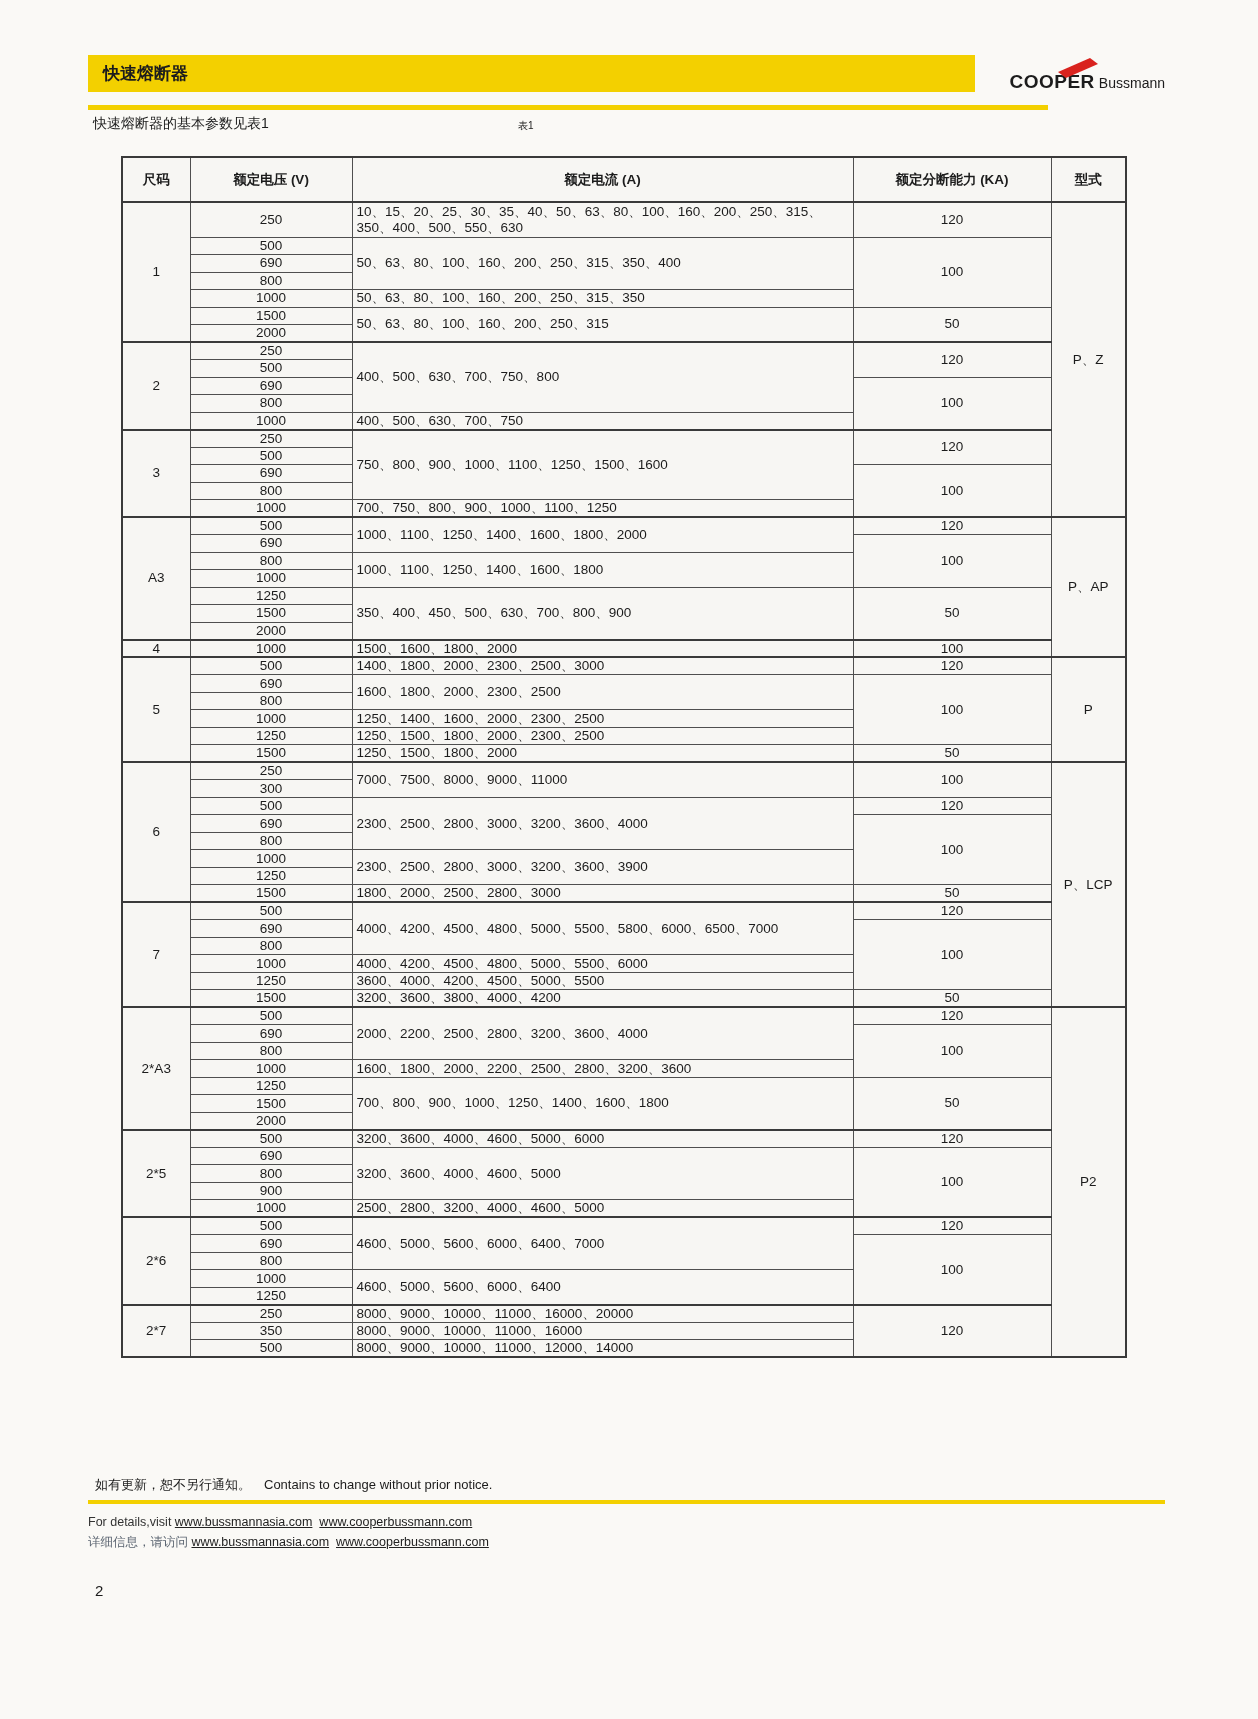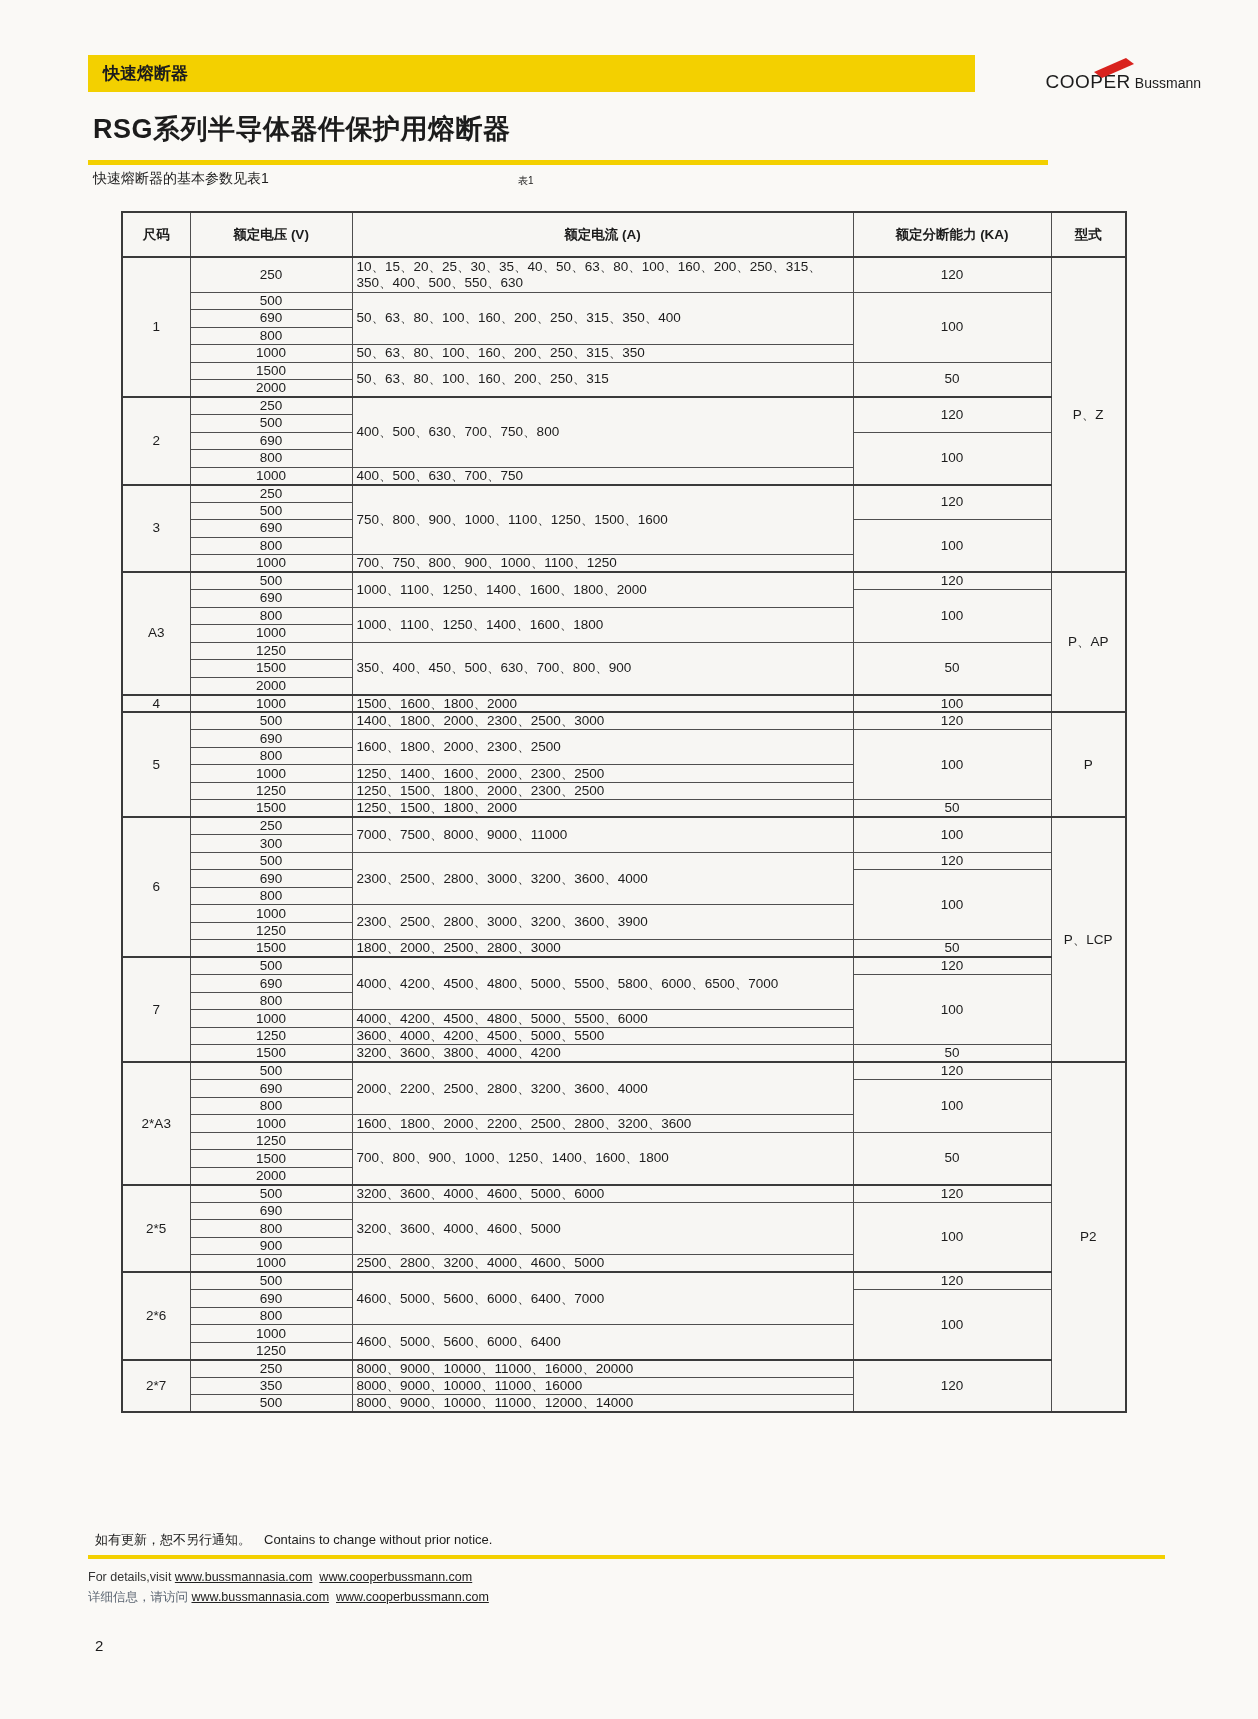--- a/index.html
+++ b/index.html
@@ -9,34 +9,34 @@
     background:#e9e9e6;
     color:#1c1c1c;
   }
   .page {
     position:relative;
     width:1258px; height:1719px;
     margin:0 auto;
     background:#faf9f6;
     overflow:hidden;
   }
-  .content { position:relative; padding:55px 57px 0 88px; }
+  .content { position:relative; padding:55px 93px 0 88px; }
 
   
   .banner-row { position:relative; height:37px; }
   .banner {
     width:887px; height:37px;
     background:#f3d000;
     display:flex; align-items:center;
     padding-left:15px;
     font-size:17px; font-weight:bold;
   }
   .logo { position:absolute; right:0; top:16px; white-space:nowrap; }
   .logo .flag { position:absolute; left:46px; top:-16px; }
-  .logo-cooper { font-weight:400; font-size:19px; letter-spacing:0.5px; }
+  .logo-cooper { font-weight:700; font-size:19px; letter-spacing:0.5px; }
   .logo-bussmann { font-size:14px; margin-left:4px; }
 
   .page-title { margin:19px 0 0 5px; font-size:27px; font-weight:bold; letter-spacing:0.5px; }
   .rule-yellow { margin-top:13px; width:960px; height:5px; background:#f3d000; }
   .section-heading { margin:10px 0 0 5px; font-size:19px; font-weight:bold; }
   .intro-row { position:relative; margin:5px 0 0 5px; height:20px; font-size:14px; }
   .table-caption { position:absolute; left:425px; top:4px; font-size:10px; }
 
   
   table {
@@ -81,21 +81,20 @@
         <span>快速熔断器</span>
       </div>
       <div class="logo">
         <svg class="flag" width="46" height="26" viewBox="0 0 46 26">
           <polygon points="3,17 35,3 43,9 11,23" fill="#d9231e"></polygon>
         </svg>
         <span class="logo-cooper">COOPER</span><span class="logo-bussmann">Bussmann</span>
       </div>
     </div>
 
-    <h1 class="page-title">RSG系列半导体器件保护用熔断器</h1>
     <div class="rule-yellow"></div>
 
     <div class="intro-row">
       <span>快速熔断器的基本参数见表1</span>
       <span class="table-caption">表1</span>
     </div>
 
     <table id="params-table">
       <colgroup>
         <col style="width:68px">

